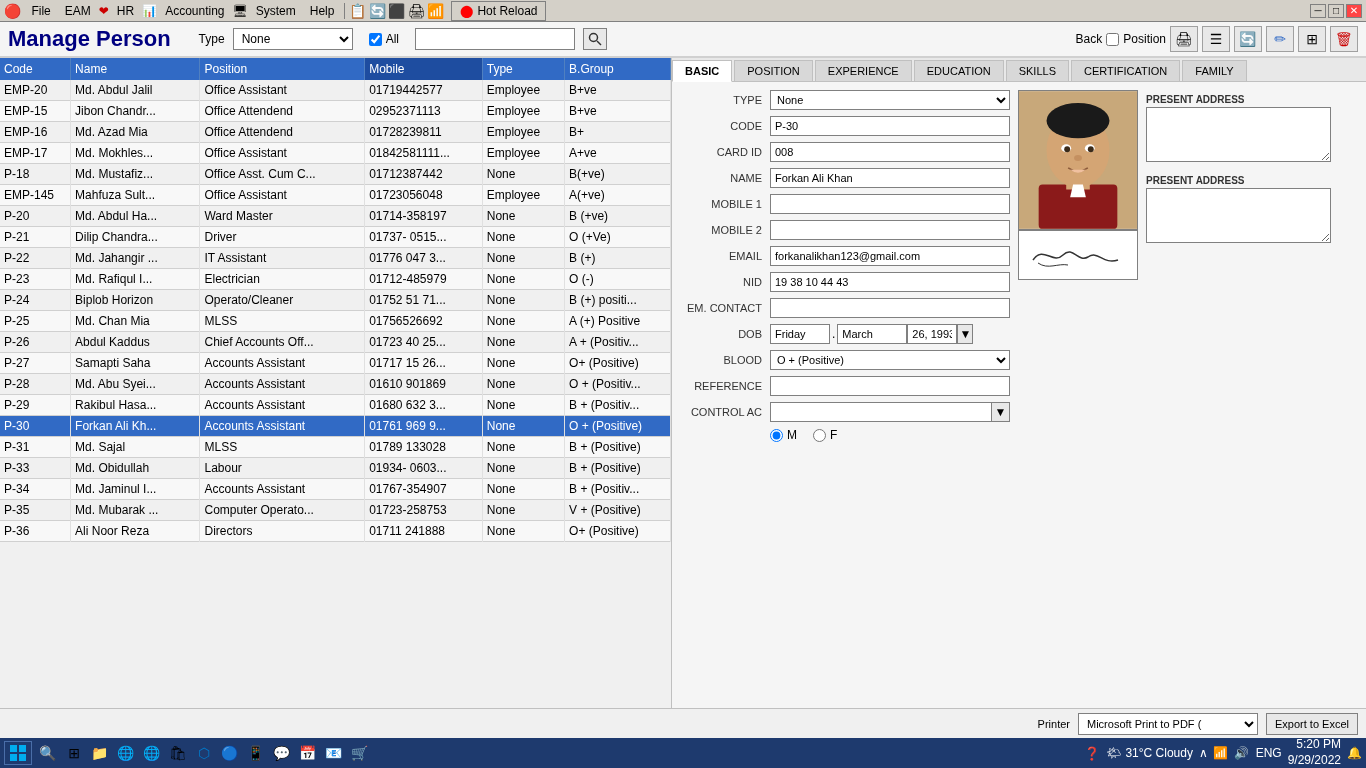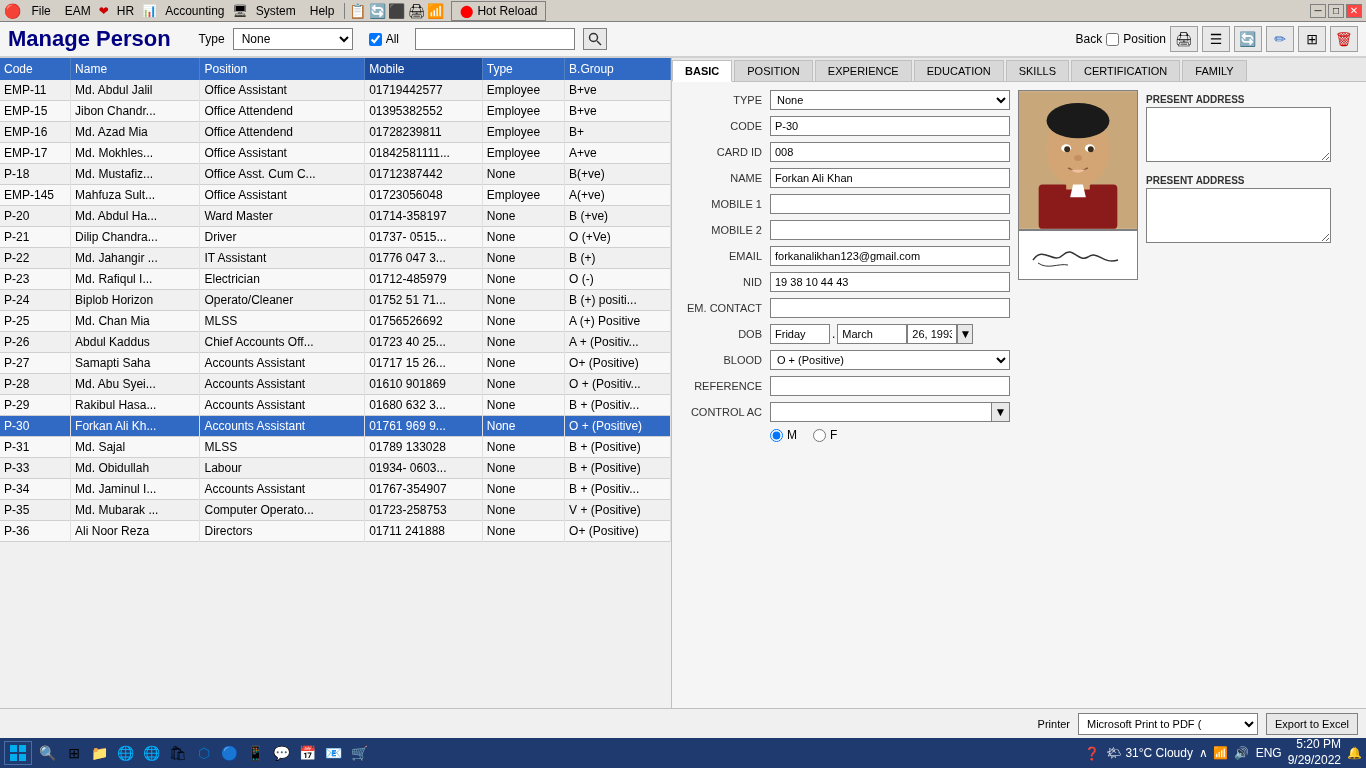--- a/index.html
+++ b/index.html
@@ -172,32 +172,32 @@
             <th style="width:60px;">Code</th>
             <th style="width:110px;">Name</th>
             <th style="width:140px;">Position</th>
             <th class="sort-col" style="width:100px;margin-left:24px;">Mobile</th>
             <th style="width:70px;">Type</th>
             <th style="width:90px;">B.Group</th>
           </tr>
         </thead>
         <tbody id="table-body">
         <tr>
-              <td>EMP-11</td>
+              <td>EMP-20</td>
               <td>Md. Abdul Jalil</td>
               <td>Office Assistant</td>
               <td>01719442577</td>
               <td>Employee</td>
               <td>B+ve</td>
             </tr>
             <tr>
               <td>EMP-15</td>
               <td>Jibon Chandr...</td>
               <td>Office Attendend</td>
-              <td>01395382552</td>
+              <td>02952371113</td>
               <td>Employee</td>
               <td>B+ve</td>
             </tr>
             <tr>
               <td>EMP-16</td>
               <td>Md. Azad Mia</td>
               <td>Office Attendend</td>
               <td>01728239811</td>
               <td>Employee</td>
               <td>B+</td>

